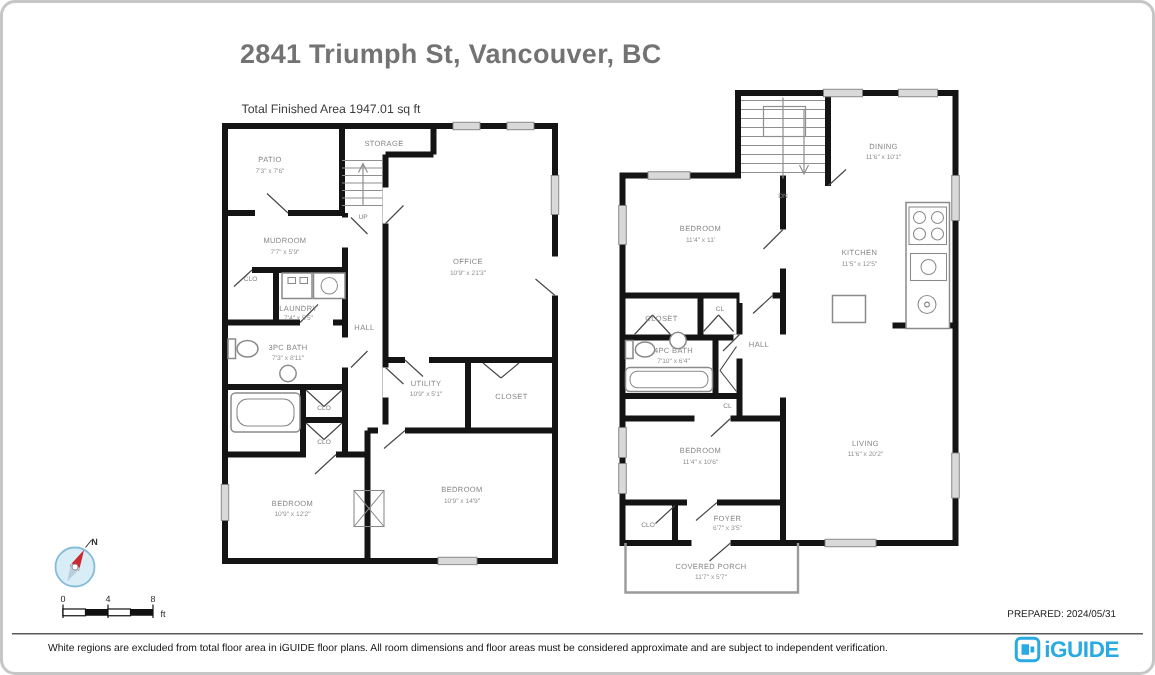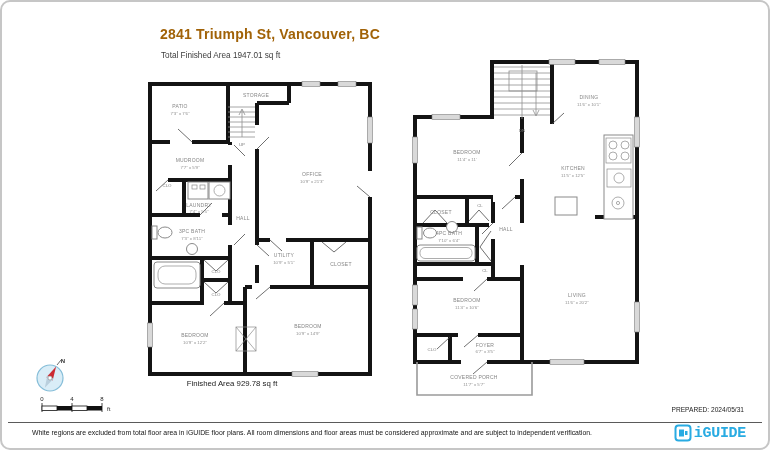--- a/index.html
+++ b/index.html
@@ -1,19 +1,19 @@
 <!DOCTYPE html>
 <html><head>
 <meta charset="utf-8">
 <style>
   html,body{margin:0;padding:0;background:#fff;}
   .page{position:relative;width:770px;height:450px;background:#fff;border:2px solid #c6c6c6;
         border-radius:10px;font-family:"Liberation Sans",sans-serif;overflow:hidden;box-sizing:border-box;}
-  .title{position:absolute;left:158px;top:24px;font-size:14px;font-weight:bold;color:#a16207;letter-spacing:.2px;}
-  .subtitle{position:absolute;left:159px;top:49px;font-size:8.2px;color:#3c3c3c;}
+  .title{position:absolute;left:158px;top:24px;font-size:18px;font-weight:bold;color:#737373;letter-spacing:.2px;}
+  .subtitle{position:absolute;left:159px;top:66px;font-size:8.2px;color:#3c3c3c;}
   .plan{position:absolute;}
   .wall{stroke:#141414;stroke-width:4;fill:none;}
   .gap{fill:#ffffff;stroke:none;}
   .door{stroke:#4a4a4a;stroke-width:.8;fill:none;}
   .win{fill:#d9d9d9;stroke:#7f7f7f;stroke-width:.6;}
   .st{stroke:#8f8f8f;stroke-width:.8;fill:none;}
   .fx{fill:#fff;stroke:#8a8a8a;stroke-width:1;}
   .fxl{fill:none;stroke:#8a8a8a;stroke-width:.7;}
   .porch{fill:none;stroke:#9a9a9a;stroke-width:1.6;}
   .rl{font-family:"Liberation Sans",sans-serif;font-size:5px;fill:#868686;letter-spacing:.25px;}
@@ -24,21 +24,21 @@
   .cap-area{font-size:7.8px;margin-top:1px;}
   .cap-g{left:145px;top:376px;}
   .cap-m{left:515px;top:372px;}
   .compass{position:absolute;left:28px;top:350px;}
   .scalebar{position:absolute;left:36px;top:392px;}
   .sb-num{font-size:6px;fill:#222;font-family:"Liberation Sans",sans-serif;}
   .prepared{position:absolute;right:24px;top:404px;font-size:6.6px;color:#222;}
   .rule{position:absolute;left:6px;right:6px;top:420px;border-top:1.2px solid #5a5a5a;}
   .disclaimer{position:absolute;left:30px;top:427px;width:625px;font-size:6.9px;color:#141414;}
   .logo{position:absolute;right:22px;top:422px;display:flex;align-items:center;gap:2px;color:#29abe2;}
-  .logo-text{font-size:15px;font-weight:bold;letter-spacing:-.3px;font-family:Liberation Mono, monospace;}
+  .logo-text{font-size:15px;font-weight:bold;letter-spacing:-.3px;}
 </style>
 </head>
 <body>
 
 <div class="page">
 
   <div class="title">2841 Triumph St, Vancouver, BC</div>
   <div class="subtitle">Total Finished Area 1947.01 sq ft</div>
 
   <svg class="plan" style="left:140px;top:73px" width="240" height="302" viewBox="0 0 240 302">
@@ -113,21 +113,20 @@
       <text class="rs" x="74" y="198" text-anchor="middle">CLO</text>
       <text class="rs" x="74" y="221" text-anchor="middle">CLO</text>
       <text class="rl" x="53" y="262" text-anchor="middle">BEDROOM</text>
       <text class="rd" x="53" y="269" text-anchor="middle">10'9" x 12'2"</text>
       <text class="rl" x="166" y="253" text-anchor="middle">BEDROOM</text>
       <text class="rd" x="166" y="260" text-anchor="middle">10'9" x 14'9"</text>
     </g>
   </svg>
 
   <div class="cap cap-g">
-    <div class="cap-area">Finished Area 929.78 sq ft</div>
   </div>
 
   <svg class="plan" style="left:403px;top:55px" width="240" height="345" viewBox="0 0 240 345">
     <g>
       <path class="wall" d="M87,5 H232 V305 H10 V60 H87 Z"></path>
       <path class="wall" d="M147,5 V67 M10,140 H117 M62,140 V168 M88,140 V168 M10,168 H88 M72,168 V207
                             M88,168 V222 M10,207 H88 M10,222 H117 M117,60 V305 M10,278 H117 M45,278 V305
                             M190,160 H232"></path>
 
       <rect class="gap" x="88" y="136" width="22" height="9"></rect>

